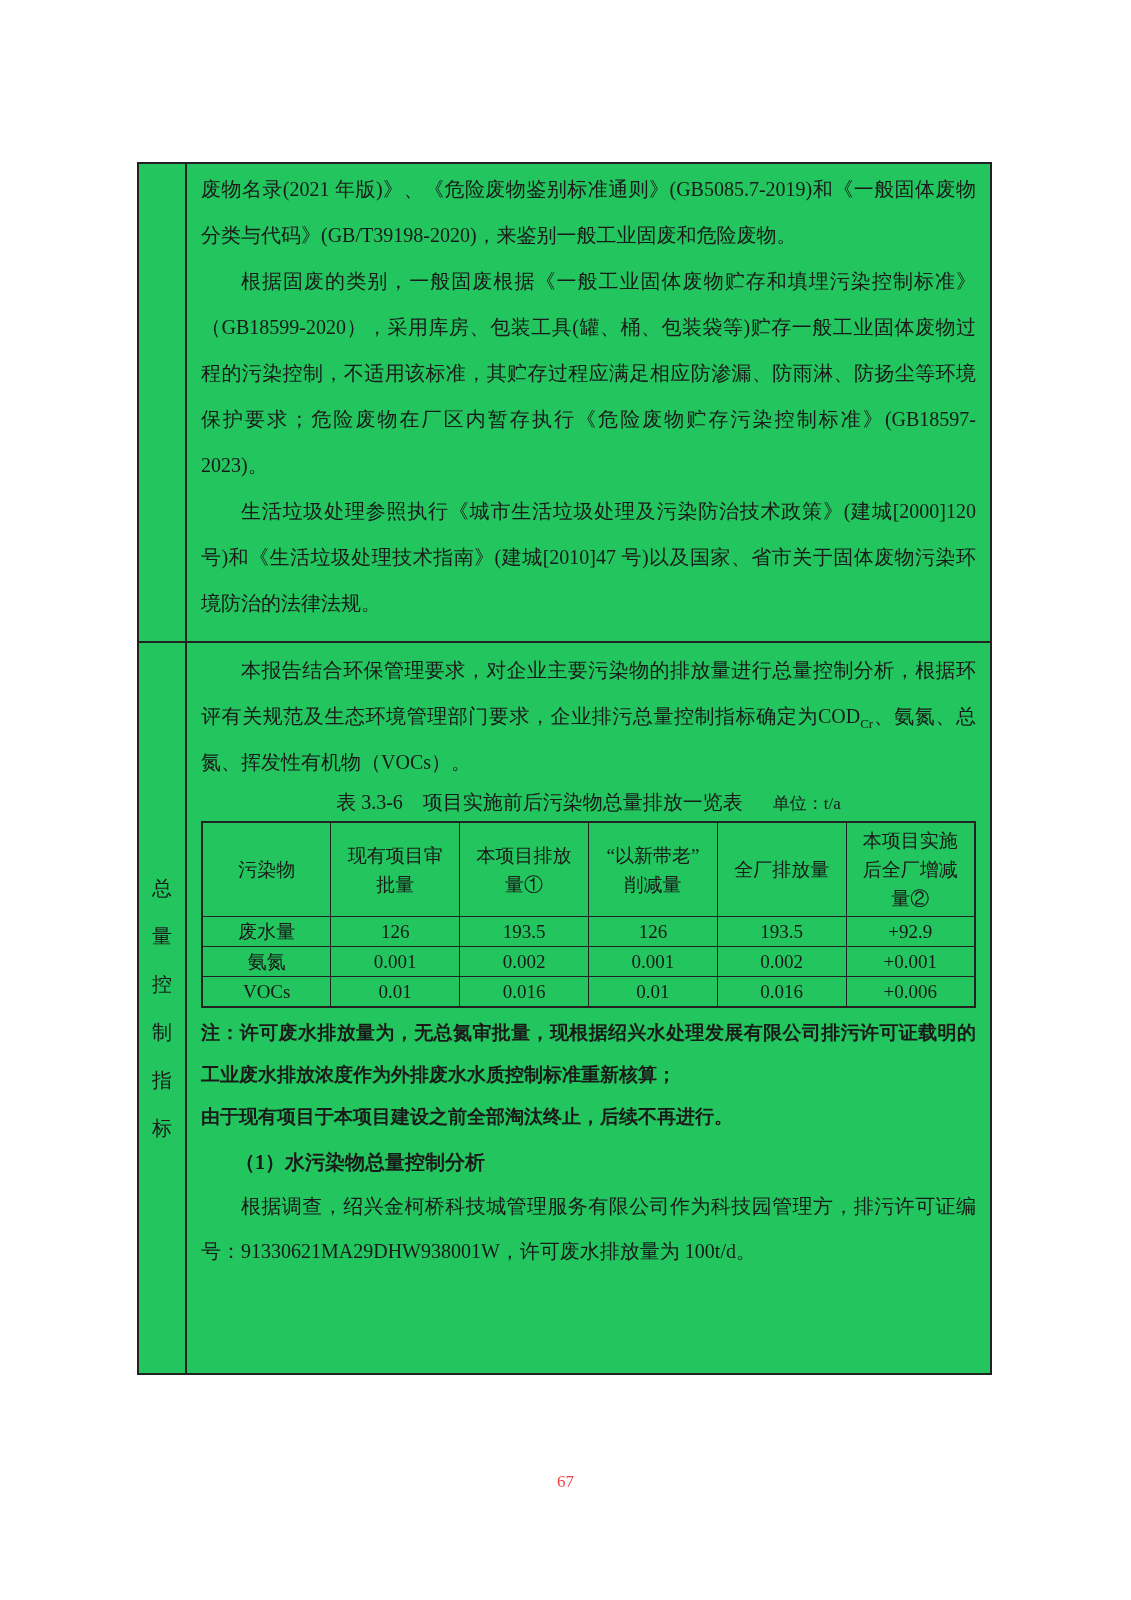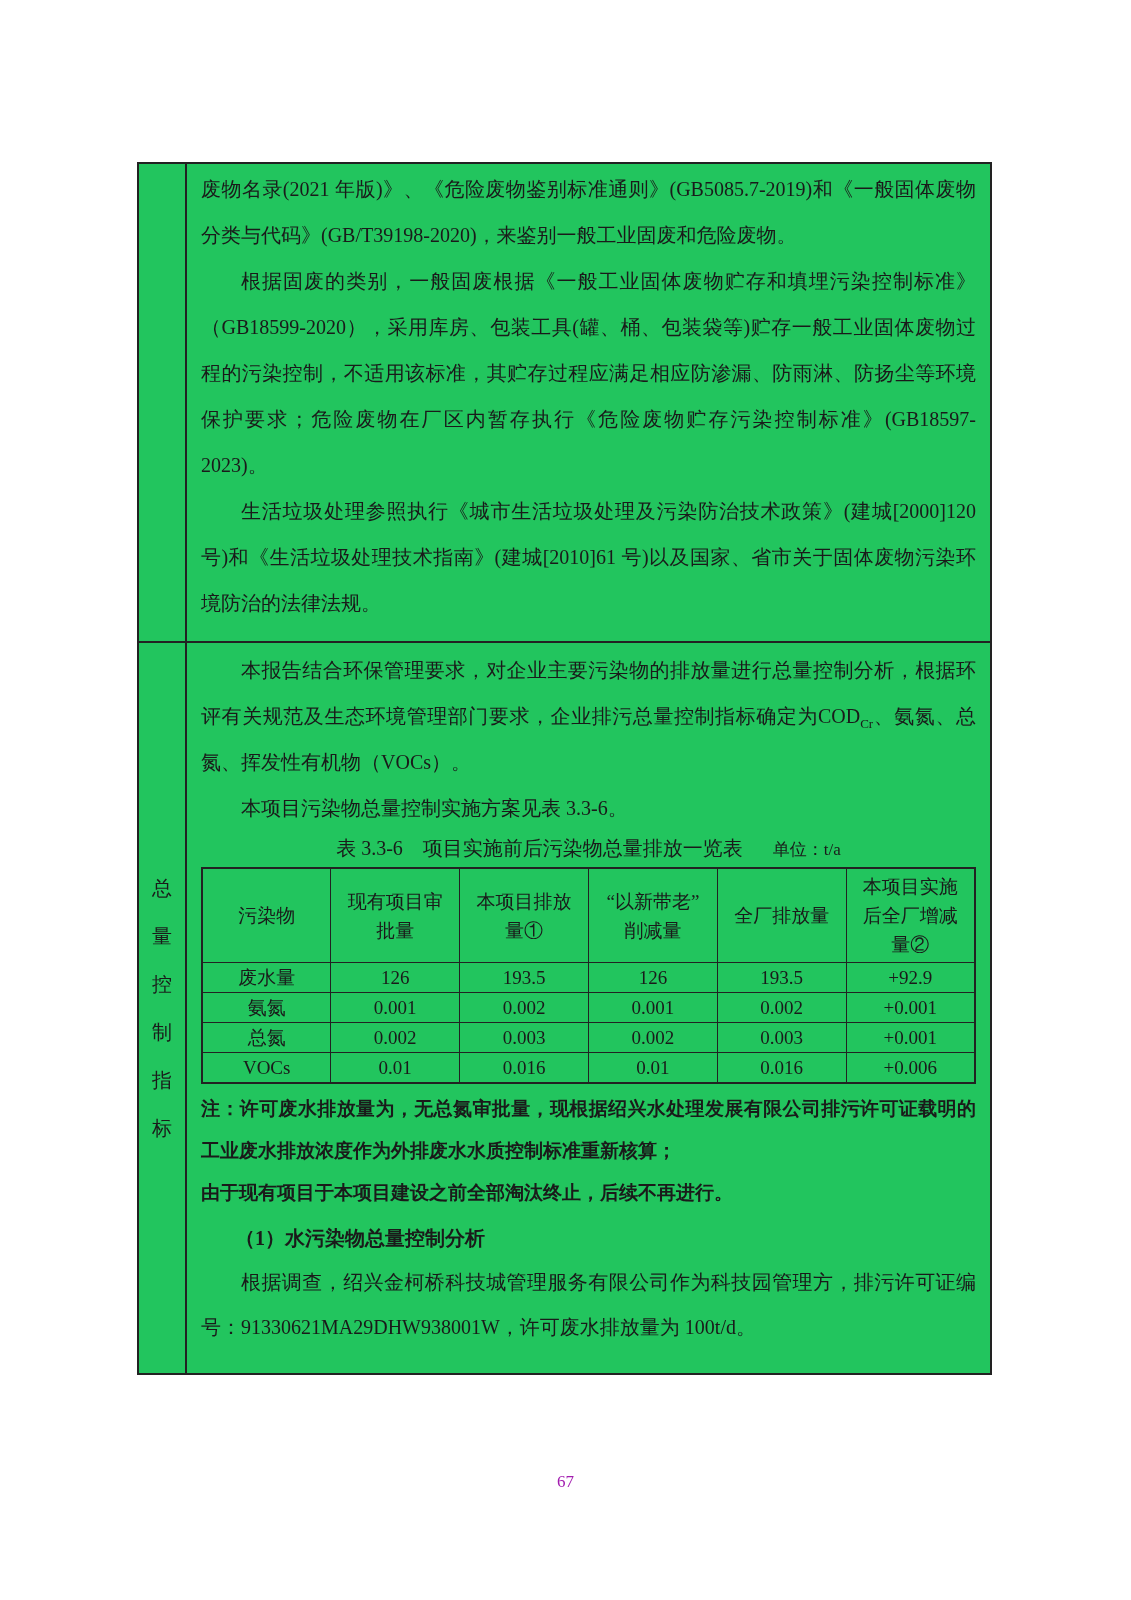--- a/index.html
+++ b/index.html
@@ -96,51 +96,50 @@
     font-size: 20px;
     line-height: 45px;
     text-align: justify;
   }
   .page-number {
     position: absolute;
     left: 0; right: 0;
     top: 1472px;
     text-align: center;
     font-size: 17px;
-    color: #a21caf;
+    color: #ef4444;
   }
 </style>
 </head>
 <body>
 
 <div class="doc-box">
 
   <div class="section section-1">
     <div class="side-cell"></div>
     <div class="content-cell" id="s1-paragraphs">
         <p class="body-par">废物名录(2021 年版)》、《危险废物鉴别标准通则》(GB5085.7-2019)和《一般固体废物分类与代码》(GB/T39198-2020)，来鉴别一般工业固废和危险废物。</p>
         <p class="body-par indent">根据固废的类别，一般固废根据《一般工业固体废物贮存和填埋污染控制标准》（GB18599-2020），采用库房、包装工具(罐、桶、包装袋等)贮存一般工业固体废物过程的污染控制，不适用该标准，其贮存过程应满足相应防渗漏、防雨淋、防扬尘等环境保护要求；危险废物在厂区内暂存执行《危险废物贮存污染控制标准》(GB18597-2023)。</p>
-        <p class="body-par indent">生活垃圾处理参照执行《城市生活垃圾处理及污染防治技术政策》(建城[2000]120 号)和《生活垃圾处理技术指南》(建城[2010]61 号)以及国家、省市关于固体废物污染环境防治的法律法规。</p>
+        <p class="body-par indent">生活垃圾处理参照执行《城市生活垃圾处理及污染防治技术政策》(建城[2000]120 号)和《生活垃圾处理技术指南》(建城[2010]47 号)以及国家、省市关于固体废物污染环境防治的法律法规。</p>
       </div>
   </div>
 
   <div class="section section-2">
     <div class="side-cell vertical-label" id="side-label">
         <span>总</span>
         <span>量</span>
         <span>控</span>
         <span>制</span>
         <span>指</span>
         <span>标</span>
       </div>
     <div class="content-cell content-cell-2">
 
       <div id="s2-intro">
           <p class="body-par indent">本报告结合环保管理要求，对企业主要污染物的排放量进行总量控制分析，根据环评有关规范及生态环境管理部门要求，企业排污总量控制指标确定为COD<sub>Cr</sub>、氨氮、总氮、挥发性有机物（VOCs）。</p>
-          <p class="body-par indent">本项目污染物总量控制实施方案见表 3.3-6。</p>
         </div>
 
       <div class="table-caption-row">
         <span class="table-caption">表 3.3-6　项目实施前后污染物总量排放一览表</span>
         <span class="table-unit">单位：t/a</span>
       </div>
 
       <table class="data-table">
         <thead>
           <tr id="table-header-row">
@@ -168,28 +167,20 @@
             </tr>
             <tr>
               <td>氨氮</td>
               <td>0.001</td>
               <td>0.002</td>
               <td>0.001</td>
               <td>0.002</td>
               <td>+0.001</td>
             </tr>
             <tr>
-              <td>总氮</td>
-              <td>0.002</td>
-              <td>0.003</td>
-              <td>0.002</td>
-              <td>0.003</td>
-              <td>+0.001</td>
-            </tr>
-            <tr>
               <td>VOCs</td>
               <td>0.01</td>
               <td>0.016</td>
               <td>0.01</td>
               <td>0.016</td>
               <td>+0.006</td>
             </tr>
           </tbody>
       </table>
 

